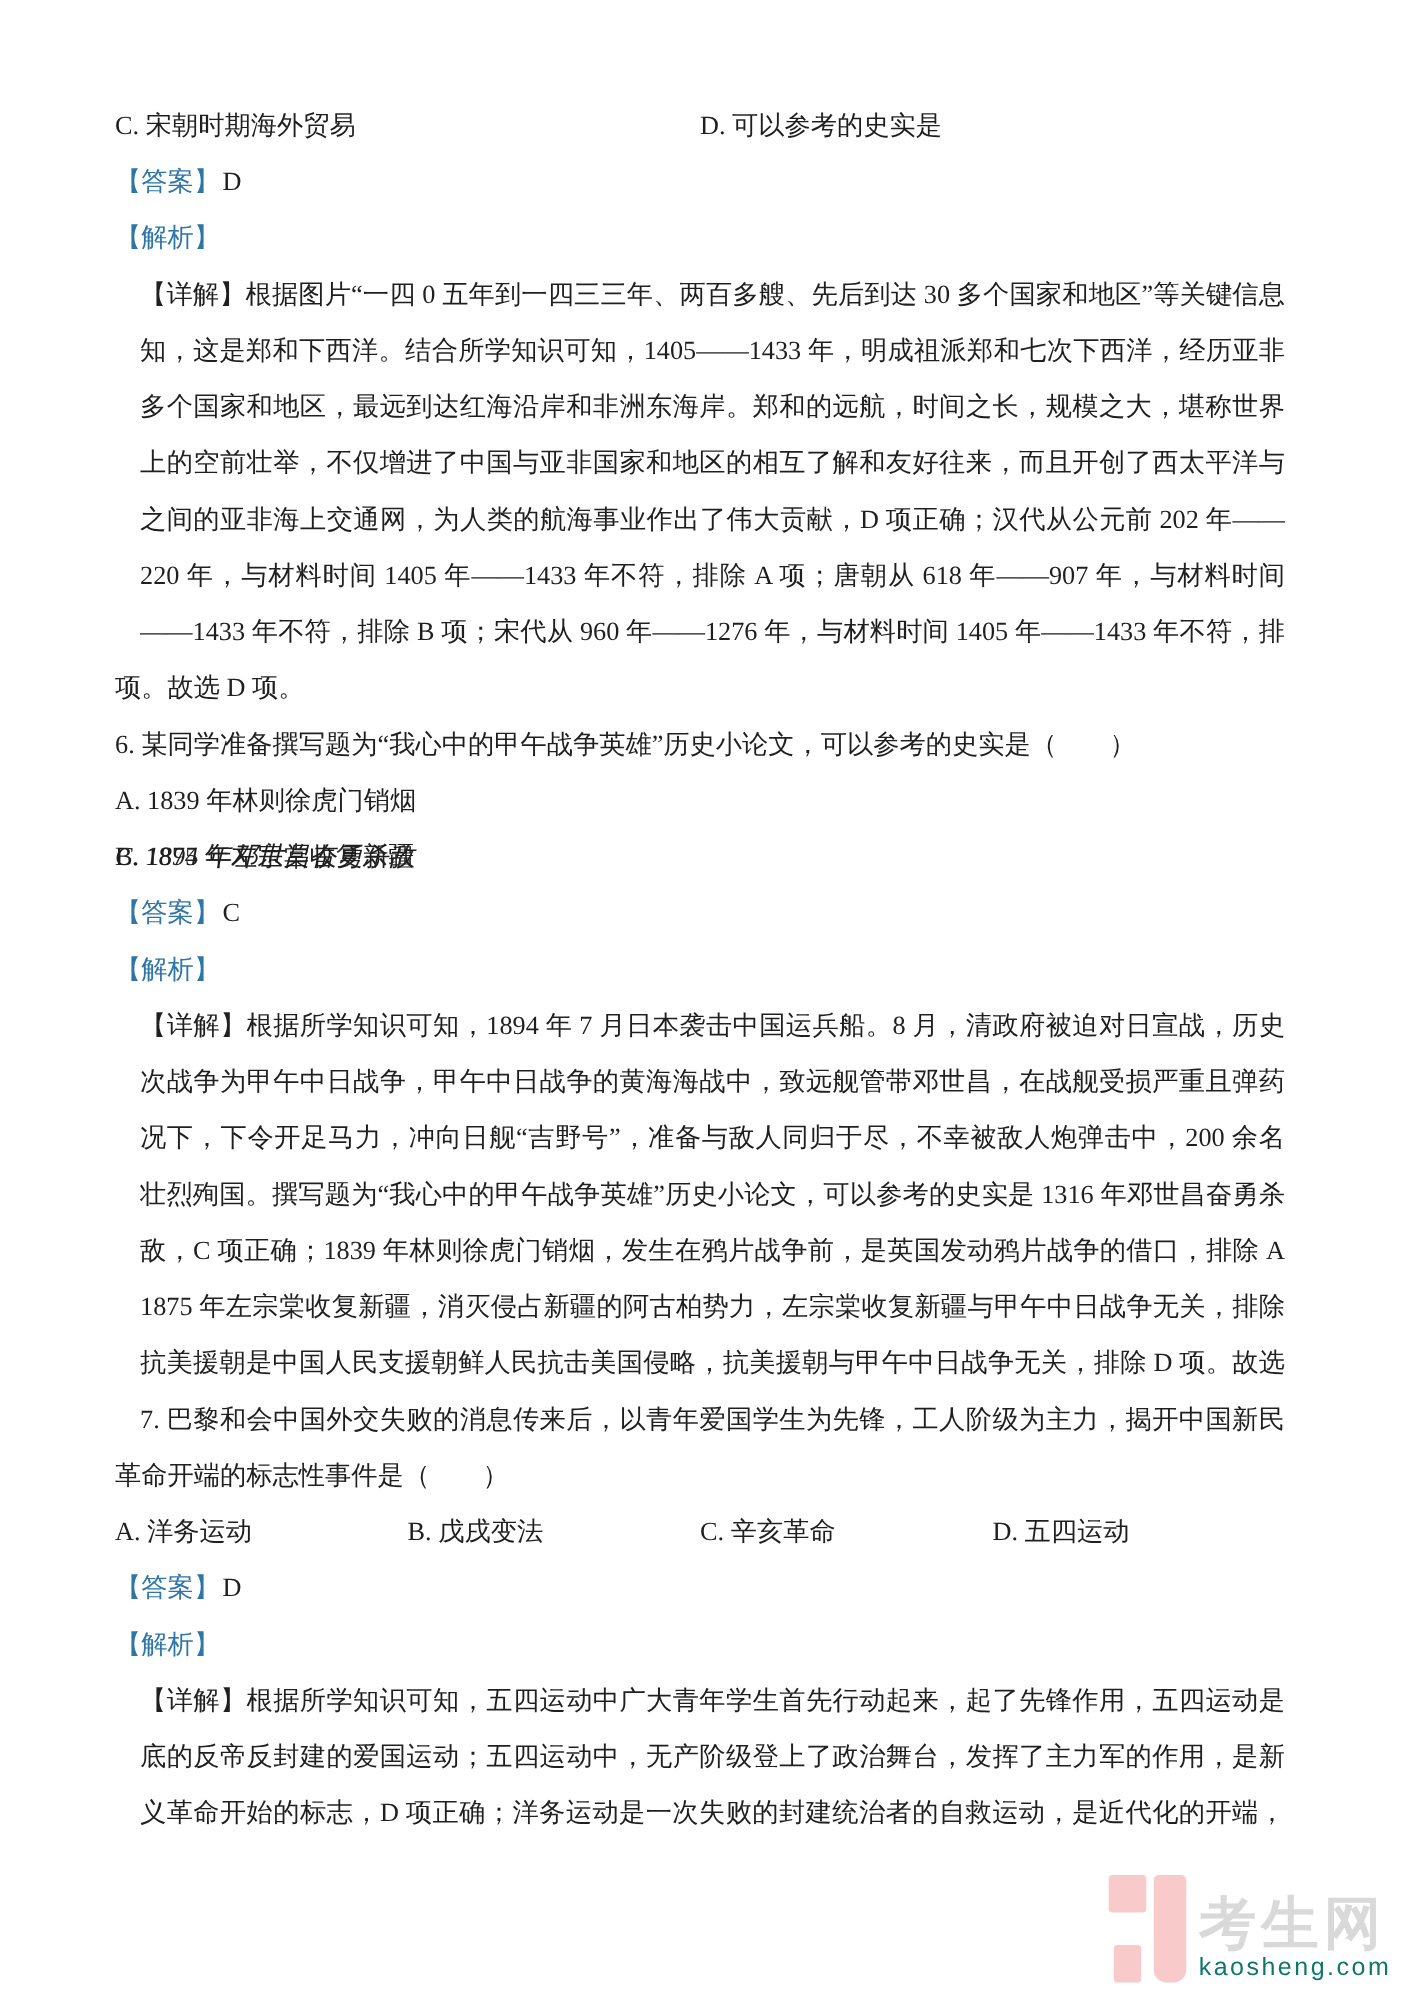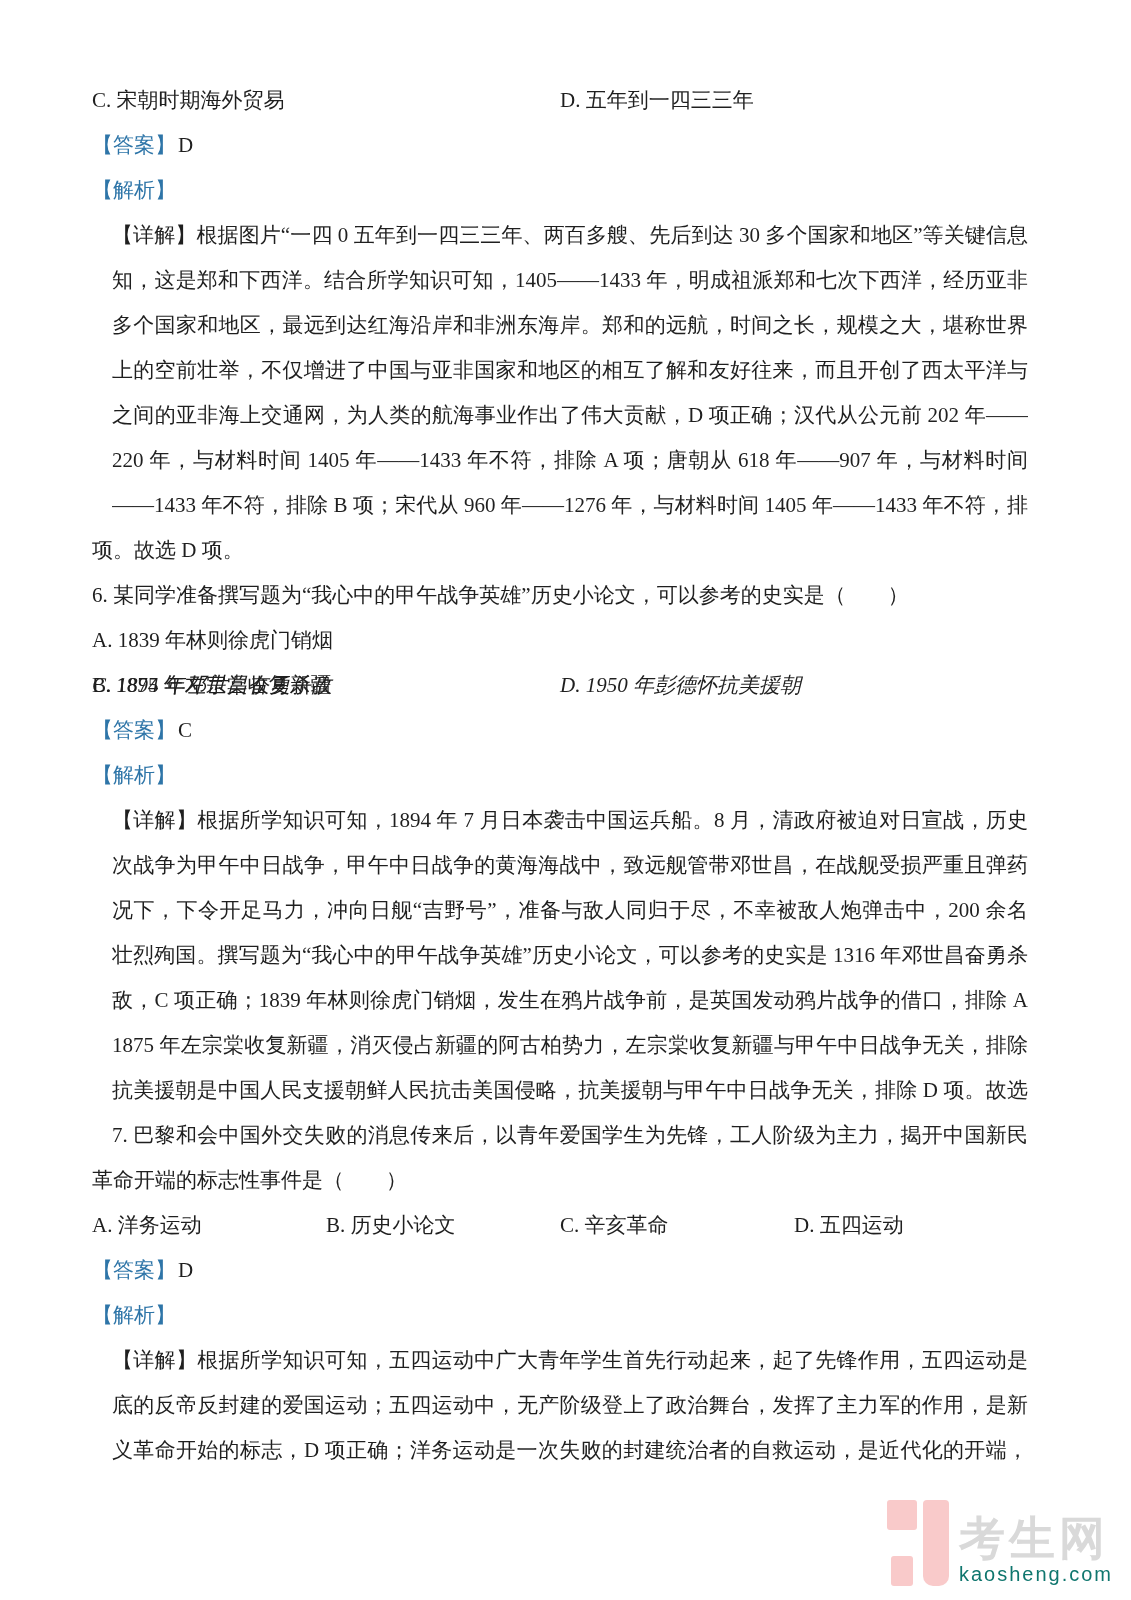--- a/index.html
+++ b/index.html
@@ -88,55 +88,54 @@
     font-family: "Liberation Sans", sans-serif;
   }
 </style>
 </head>
 <body>
 
 <div class="page">
   <div id="content">
       <div class="row options" style="grid-template-columns: repeat(2, 1fr);">
         <div class="opt">C. 宋朝时期海外贸易</div>
-        <div class="opt">D. 五年到一四三三年</div>
+        <div class="opt">D. 可以参考的史实是</div>
       </div>
       <div class="row"><span class="bracket-label" style="color: rgb(46, 117, 168);">【答案】</span><span class="answer-value">D</span></div>
       <div class="row"><span class="bracket-label" style="color: rgb(46, 117, 168);">【解析】</span></div>
       <div class="row line j">【详解】根据图片“一四 0 五年到一四三三年、两百多艘、先后到达 30 多个国家和地区”等关键信息可</div>
       <div class="row line j">知，这是郑和下西洋。结合所学知识可知，1405——1433 年，明成祖派郑和七次下西洋，经历亚非的 30</div>
       <div class="row line j">多个国家和地区，最远到达红海沿岸和非洲东海岸。郑和的远航，时间之长，规模之大，堪称世界航海史</div>
       <div class="row line j">上的空前壮举，不仅增进了中国与亚非国家和地区的相互了解和友好往来，而且开创了西太平洋与印度洋</div>
       <div class="row line j">之间的亚非海上交通网，为人类的航海事业作出了伟大贡献，D 项正确；汉代从公元前 202 年——公元</div>
       <div class="row line j">220 年，与材料时间 1405 年——1433 年不符，排除 A 项；唐朝从 618 年——907 年，与材料时间 1405 年</div>
       <div class="row line j">——1433 年不符，排除 B 项；宋代从 960 年——1276 年，与材料时间 1405 年——1433 年不符，排除 C</div>
       <div class="row line">项。故选 D 项。</div>
       <div class="row line">6. 某同学准备撰写题为“我心中的甲午战争英雄”历史小论文，可以参考的史实是（　　）</div>
       <div class="row options" style="grid-template-columns: repeat(1, 1fr);">
         <div class="opt">A. 1839 年林则徐虎门销烟</div>
         <div class="opt">B. 1875 年左宗棠收复新疆</div>
       </div>
       <div class="row options" style="grid-template-columns: repeat(2, 1fr); font-style: italic;">
         <div class="opt">C. 1894 年邓世昌奋勇杀敌</div>
-        <div class="opt">D. 1950 年彭德怀抗美援朝</div>
       </div>
       <div class="row"><span class="bracket-label" style="color: rgb(46, 117, 168);">【答案】</span><span class="answer-value">C</span></div>
       <div class="row"><span class="bracket-label" style="color: rgb(46, 117, 168);">【解析】</span></div>
       <div class="row line j">【详解】根据所学知识可知，1894 年 7 月日本袭击中国运兵船。8 月，清政府被迫对日宣战，历史上称这</div>
       <div class="row line j">次战争为甲午中日战争，甲午中日战争的黄海海战中，致远舰管带邓世昌，在战舰受损严重且弹药不足情</div>
       <div class="row line j">况下，下令开足马力，冲向日舰“吉野号”，准备与敌人同归于尽，不幸被敌人炮弹击中，200 余名将士</div>
       <div class="row line j">壮烈殉国。撰写题为“我心中的甲午战争英雄”历史小论文，可以参考的史实是 1316 年邓世昌奋勇杀</div>
       <div class="row line j">敌，C 项正确；1839 年林则徐虎门销烟，发生在鸦片战争前，是英国发动鸦片战争的借口，排除 A 项；</div>
       <div class="row line j">1875 年左宗棠收复新疆，消灭侵占新疆的阿古柏势力，左宗棠收复新疆与甲午中日战争无关，排除 B 项；</div>
       <div class="row line j">抗美援朝是中国人民支援朝鲜人民抗击美国侵略，抗美援朝与甲午中日战争无关，排除 D 项。故选 C 项。</div>
       <div class="row line j">7. 巴黎和会中国外交失败的消息传来后，以青年爱国学生为先锋，工人阶级为主力，揭开中国新民主主义</div>
       <div class="row line">革命开端的标志性事件是（　　）</div>
       <div class="row options" style="grid-template-columns: repeat(4, 1fr);">
         <div class="opt">A. 洋务运动</div>
-        <div class="opt">B. 历史小论文</div>
+        <div class="opt">B. 戊戌变法</div>
         <div class="opt">C. 辛亥革命</div>
         <div class="opt">D. 五四运动</div>
       </div>
       <div class="row"><span class="bracket-label" style="color: rgb(46, 117, 168);">【答案】</span><span class="answer-value">D</span></div>
       <div class="row"><span class="bracket-label" style="color: rgb(46, 117, 168);">【解析】</span></div>
       <div class="row line j">【详解】根据所学知识可知，五四运动中广大青年学生首先行动起来，起了先锋作用，五四运动是一次彻</div>
       <div class="row line j">底的反帝反封建的爱国运动；五四运动中，无产阶级登上了政治舞台，发挥了主力军的作用，是新民主主</div>
       <div class="row line j">义革命开始的标志，D 项正确；洋务运动是一次失败的封建统治者的自救运动，是近代化的开端，发生在</div>
     </div>
 

